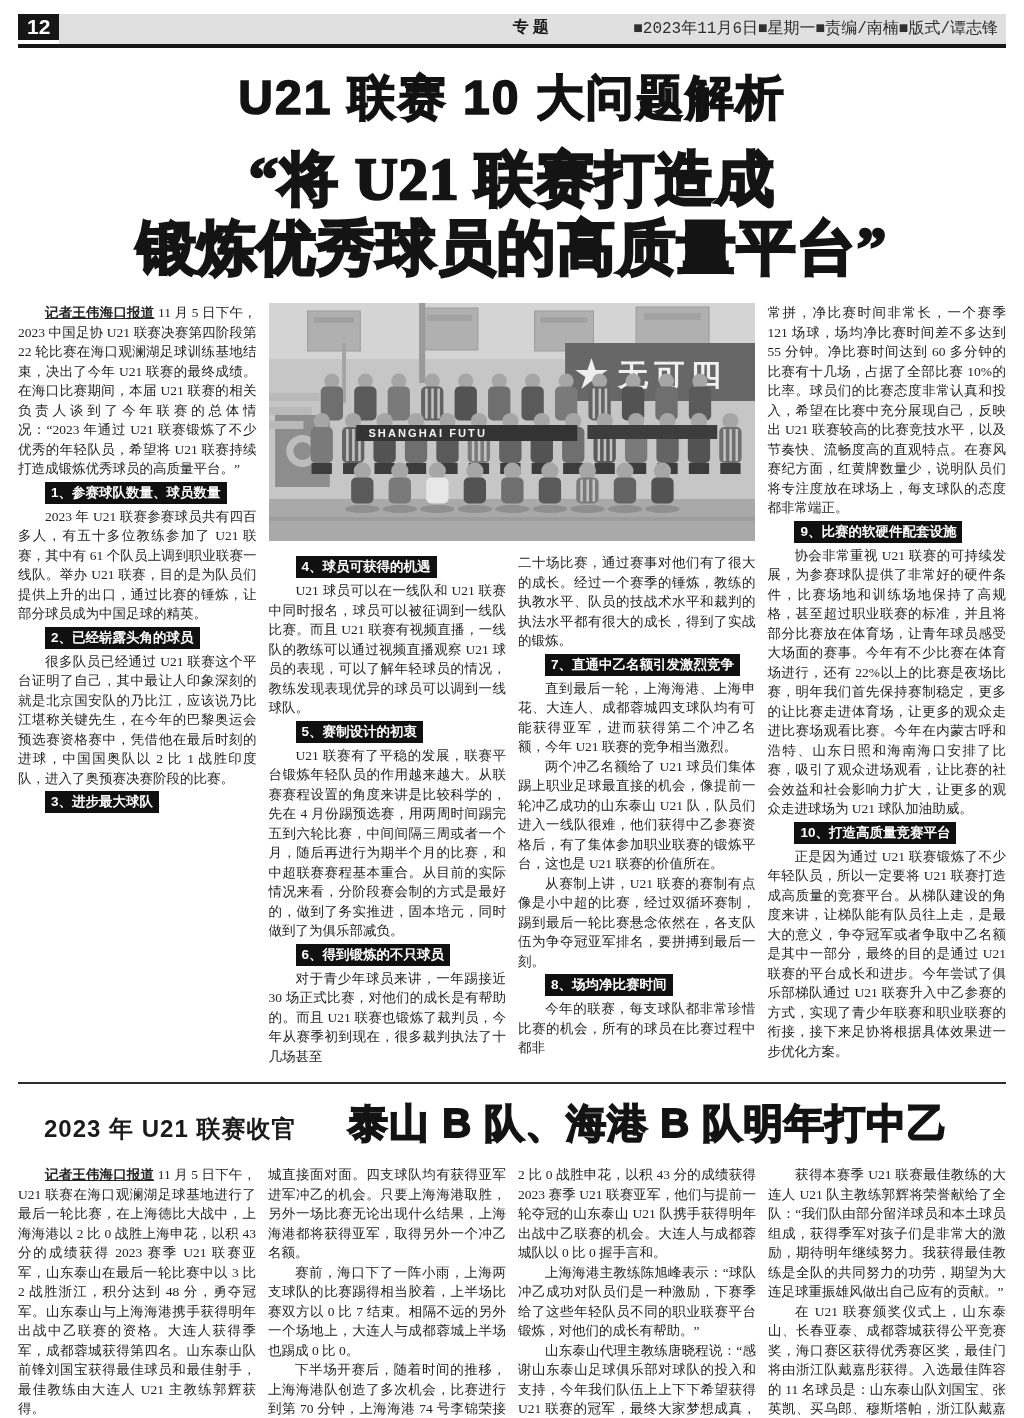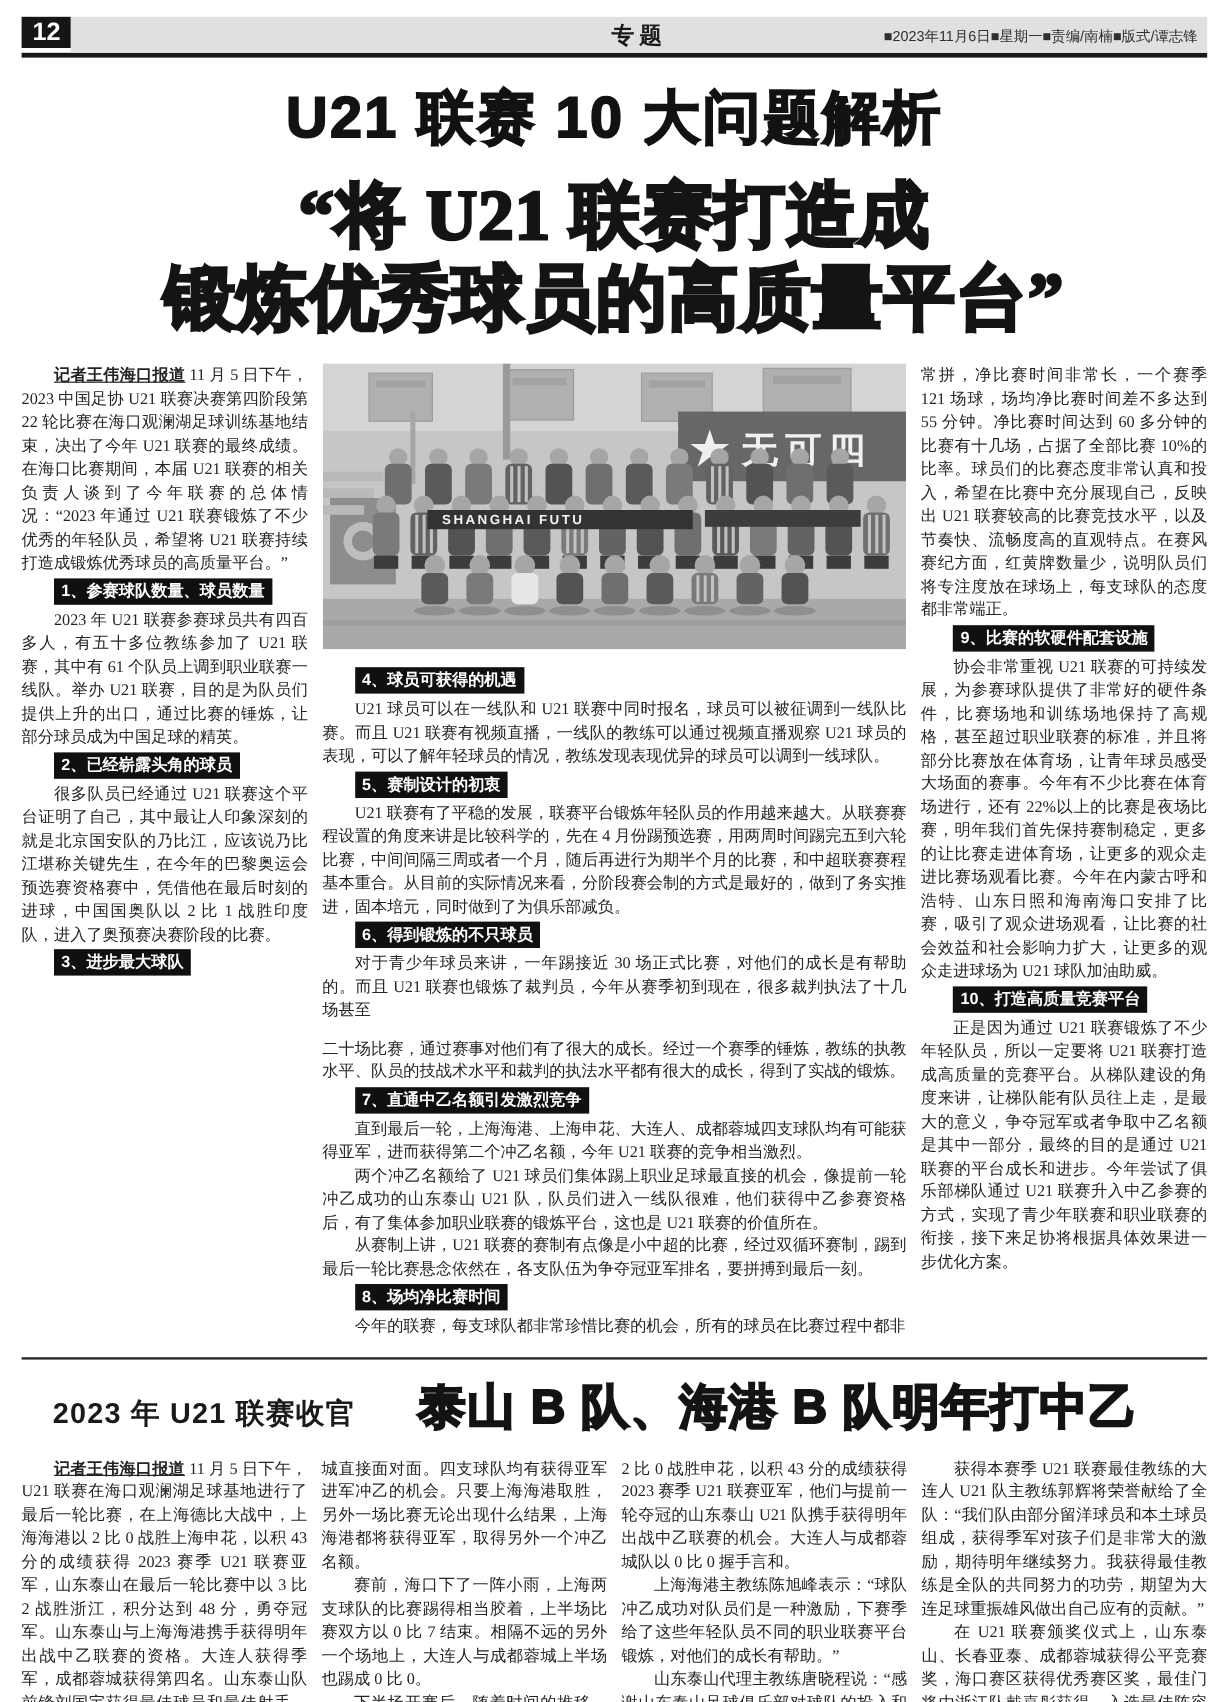--- a/index.html
+++ b/index.html
@@ -11,43 +11,43 @@
   
   .pageheader{display:flex;align-items:flex-start;border-bottom:4px solid #181818;}
   .pagenum{
     background:#161616;color:#fff;display:flex;align-items:center;
     font-family:"Liberation Sans",sans-serif;font-weight:bold;font-size:21px;
     padding:1px 9px;
   }
   .bar{flex:1;background:#e0e0e0;position:relative;height:30px;}
   .bar .section{
     position:absolute;left:50%;top:3px;transform:translateX(-50%);
-    font-family:"Liberation Sans",sans-serif;font-weight:bold;font-size:19px;
+    font-family:"Liberation Sans",sans-serif;font-weight:bold;font-size:16px;
     letter-spacing:4px;color:#1a1a1a;
   }
   .bar .rightinfo{
     position:absolute;right:8px;bottom:5px;
-    font-family:Liberation Sans, sans-serif;font-size:12px;color:#2f2f2f;
+    font-family:Liberation Mono, monospace;font-size:16px;color:#2f2f2f;
   }
   
   .kicker1{
     text-align:center;font-family:"Liberation Sans",sans-serif;font-weight:900;
     font-size:48px;color:#121212;margin:18px 0 15px;letter-spacing:2px;
     -webkit-text-stroke:1.6px #121212;
   }
   .mainhead{
     text-align:center;font-family:"Liberation Serif","DejaVu Serif",serif;
     font-weight:900;font-size:59px;line-height:1.17;color:#141414;
     -webkit-text-stroke:2.6px #141414;margin:0 0 20px;letter-spacing:1px;
   }
   
   .cols{display:flex;gap:12px;}
   .col{flex:1;min-width:0;}
   .mid{flex:2.04;min-width:0;display:flex;flex-direction:column;}
-  .midcols{display:flex;gap:12px;flex-direction:column;}
+  .midcols{display:flex;gap:12px;}
   .midcols .col{flex:1;min-width:0;}
   .photo{width:100%;height:238px;margin-bottom:12px;display:block;}
   p.body{
     margin:0;text-indent:2em;font-size:13.5px;line-height:19.5px;
     text-align:justify;color:#242424;
   }
   p.noindent{text-indent:0;}
   .lead{font-weight:bold;text-decoration:underline;}
   .sec{
     display:block;width:fit-content;margin:3px 0 3px 2em;padding:0 6px 1px;

